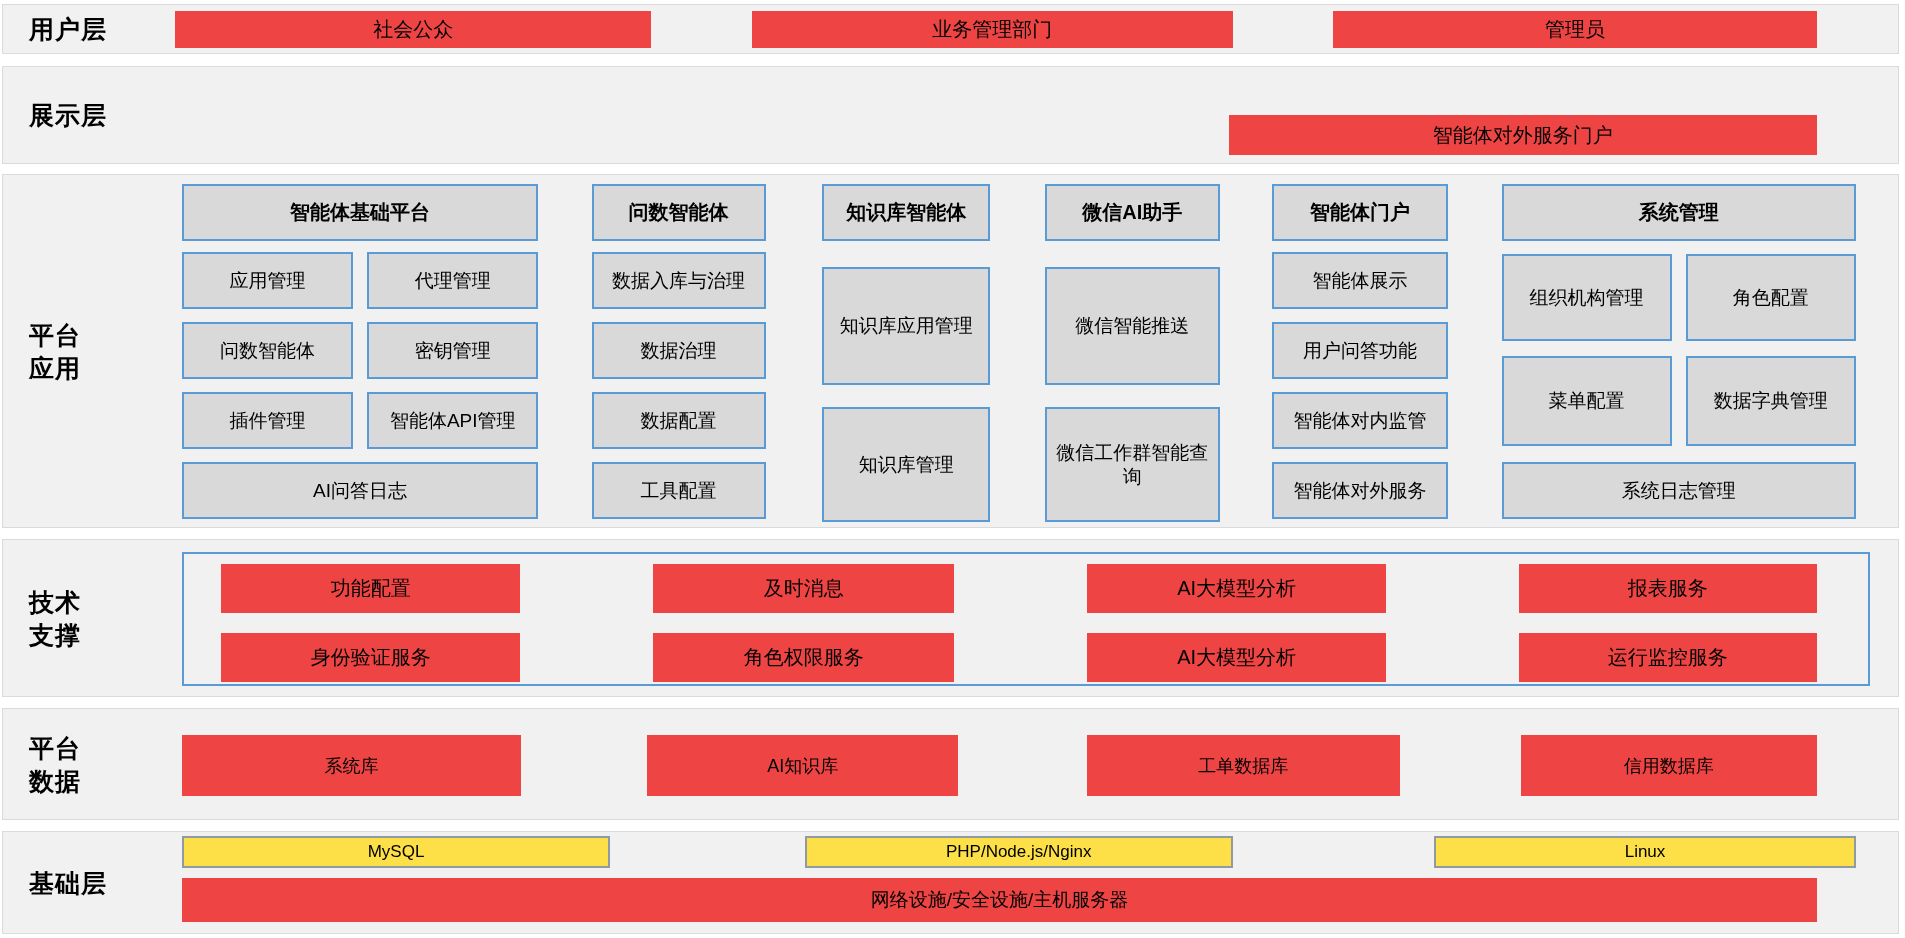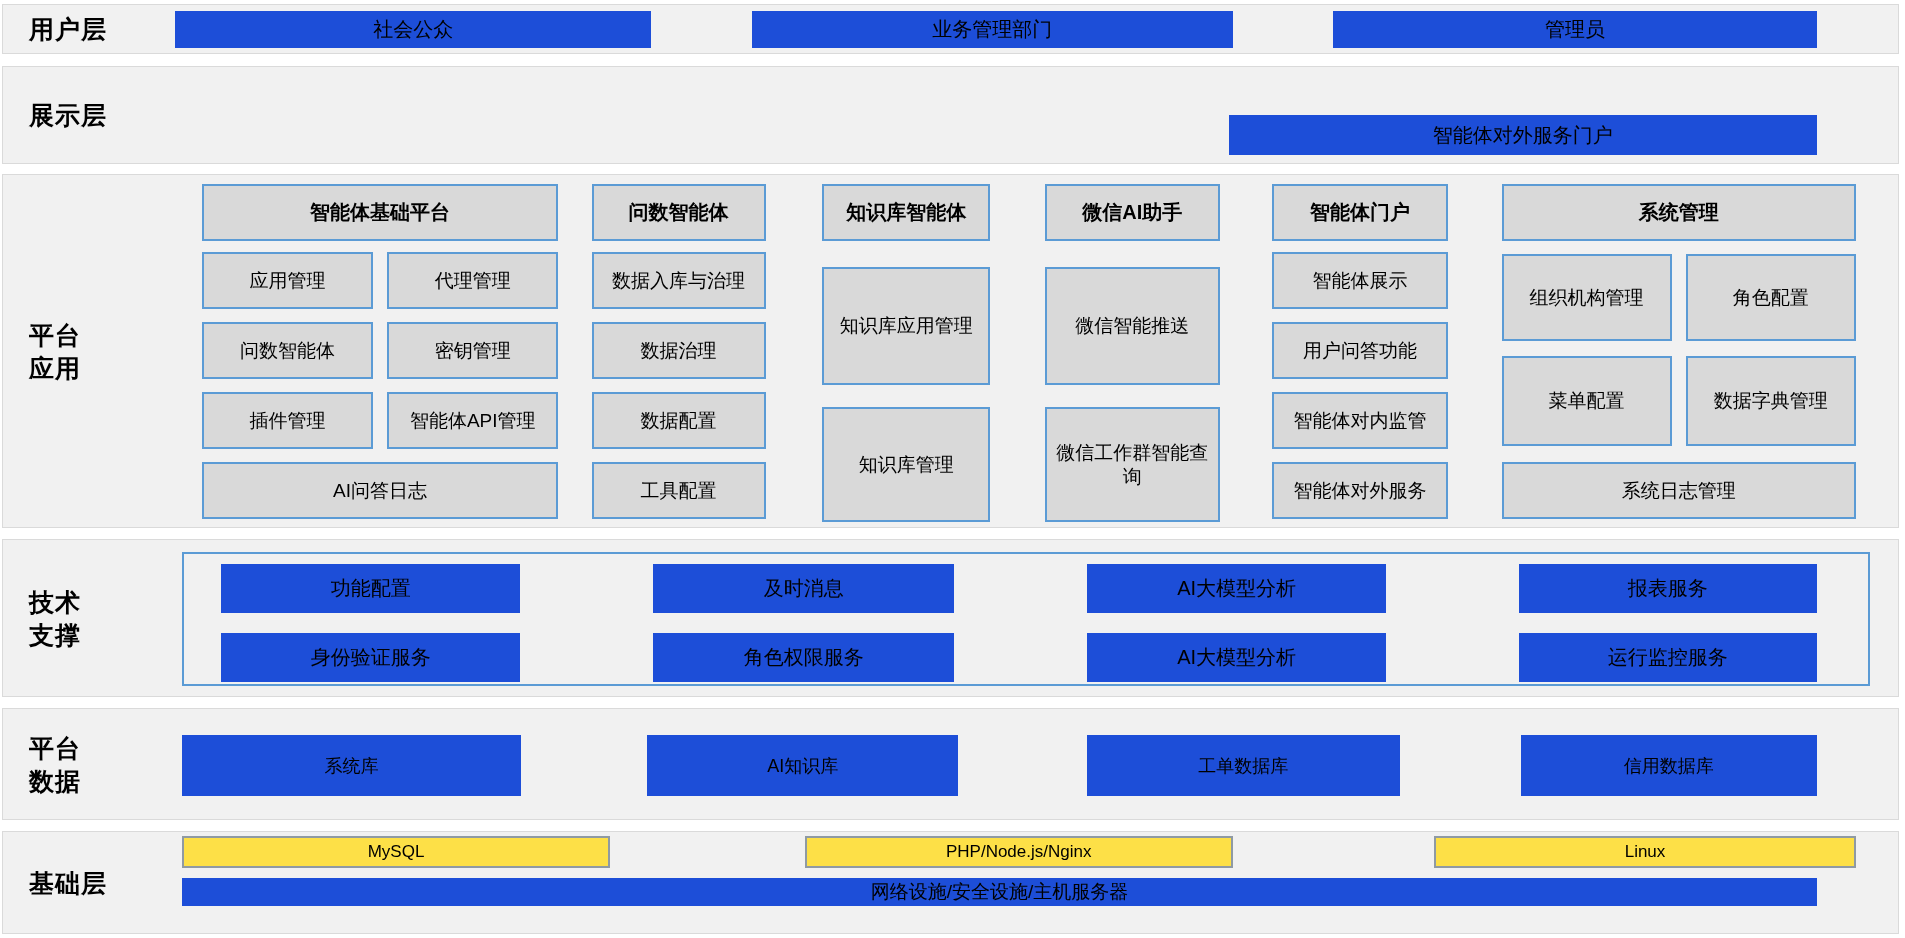--- a/index.html
+++ b/index.html
@@ -11,21 +11,21 @@
   .band{
     position:absolute;left:2px;right:6px;
     background:#f1f1f1;border:1px solid #dadada;box-sizing:border-box;
   }
   .layer-label{
     position:absolute;left:26px;top:50%;transform:translateY(-50%);
     font-weight:bold;font-size:25px;line-height:1.3;color:#000;
     white-space:pre-line;letter-spacing:1px;
   }
   .bluebox{
-    position:absolute;background:#1d4ed8;color:#000;
+    position:absolute;background:#ef4444;color:#000;
     display:flex;align-items:center;justify-content:center;
     font-size:20px;text-align:center;box-sizing:border-box;padding:0 0;
   }
   .graybox{
     position:absolute;background:#d9d9d9;border:2px solid #5b9bd5;
     display:flex;align-items:center;justify-content:center;
     font-size:19px;text-align:center;box-sizing:border-box;
     padding:0 8px;line-height:1.25;color:#000;
   }
   .colheader{font-weight:bold;font-size:20px;}
@@ -51,21 +51,21 @@
 
 <div class="band" style="top:66px;height:98px;">
   <div class="layer-label">展示层</div>
   <div class="bluebox" style="left:64.7%;width:31.0%;top:48px;height:40px;">智能体对外服务门户</div>
 </div>
 
 <div class="band" style="top:174px;height:354px;">
   <div class="layer-label">平台
 应用</div>
 
-  <div class="column" style="left:9.44%;width:18.81%;margin-left:20px;">
+  <div class="column" style="left:9.44%;width:18.81%;">
     <div class="graybox colheader" style="left:0;width:100%;top:9px;height:57px;">智能体基础平台</div>
     <div class="graybox" style="left:0;width:48%;top:77px;height:57px;">应用管理</div>
     <div class="graybox" style="left:52%;width:48%;top:77px;height:57px;">代理管理</div>
     <div class="graybox" style="left:0;width:48%;top:147px;height:57px;">问数智能体</div>
     <div class="graybox" style="left:52%;width:48%;top:147px;height:57px;">密钥管理</div>
     <div class="graybox" style="left:0;width:48%;top:217px;height:57px;">插件管理</div>
     <div class="graybox" style="left:52%;width:48%;top:217px;height:57px;">智能体API管理</div>
     <div class="graybox" style="left:0;width:100%;top:287px;height:57px;">AI问答日志</div>
   </div>
 
@@ -128,14 +128,14 @@
   <div class="bluebox" style="left:34.0%;width:16.4%;top:26px;height:61px;font-size:18px;">AI知识库</div>
   <div class="bluebox" style="left:57.2%;width:16.5%;top:26px;height:61px;font-size:18px;">工单数据库</div>
   <div class="bluebox" style="left:80.1%;width:15.6%;top:26px;height:61px;font-size:18px;">信用数据库</div>
 </div>
 
 <div class="band" style="top:831px;height:103px;">
   <div class="layer-label">基础层</div>
   <div class="basebox" style="left:9.44%;width:22.6%;top:4px;height:32px;">MySQL</div>
   <div class="basebox" style="left:42.3%;width:22.6%;top:4px;height:32px;">PHP/Node.js/Nginx</div>
   <div class="basebox" style="left:75.5%;width:22.3%;top:4px;height:32px;">Linux</div>
-  <div class="bluebox" style="left:9.44%;width:86.3%;top:46px;height:28px;font-size:19px;">网络设施/安全设施/主机服务器</div>
+  <div class="bluebox" style="left:9.44%;width:86.3%;top:46px;height:44px;font-size:19px;">网络设施/安全设施/主机服务器</div>
 </div>
 
 </body></html>

